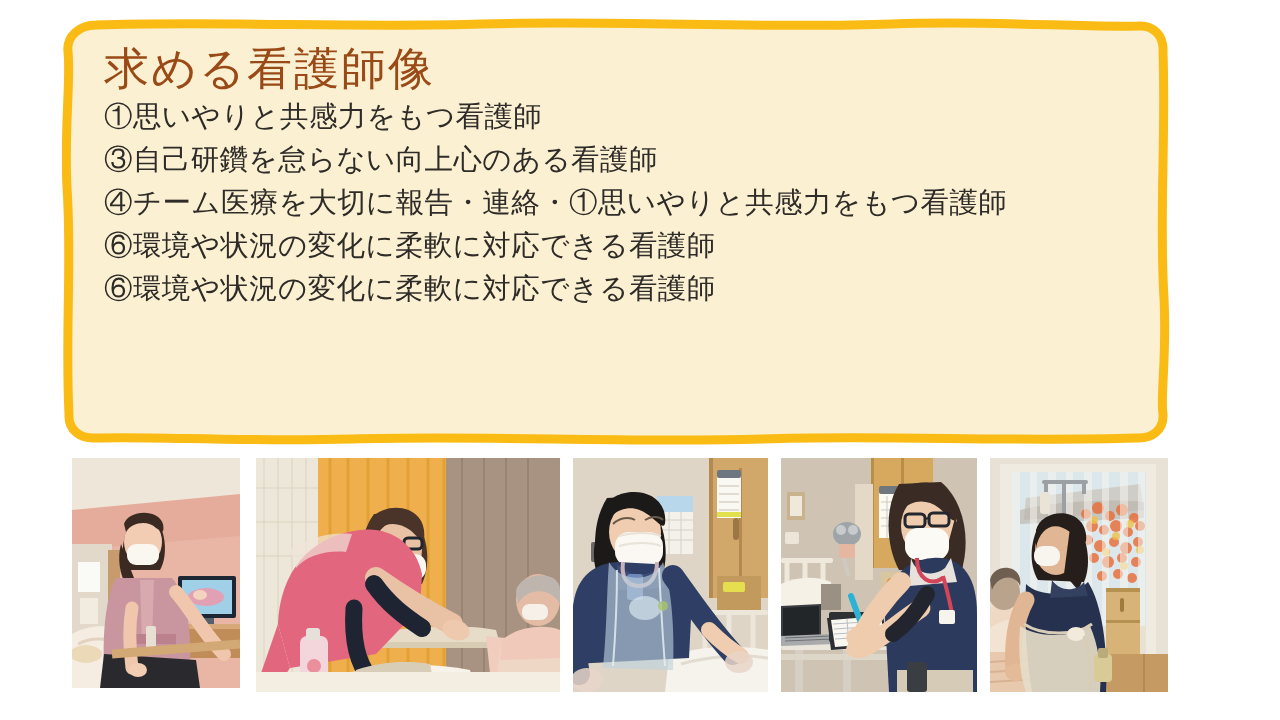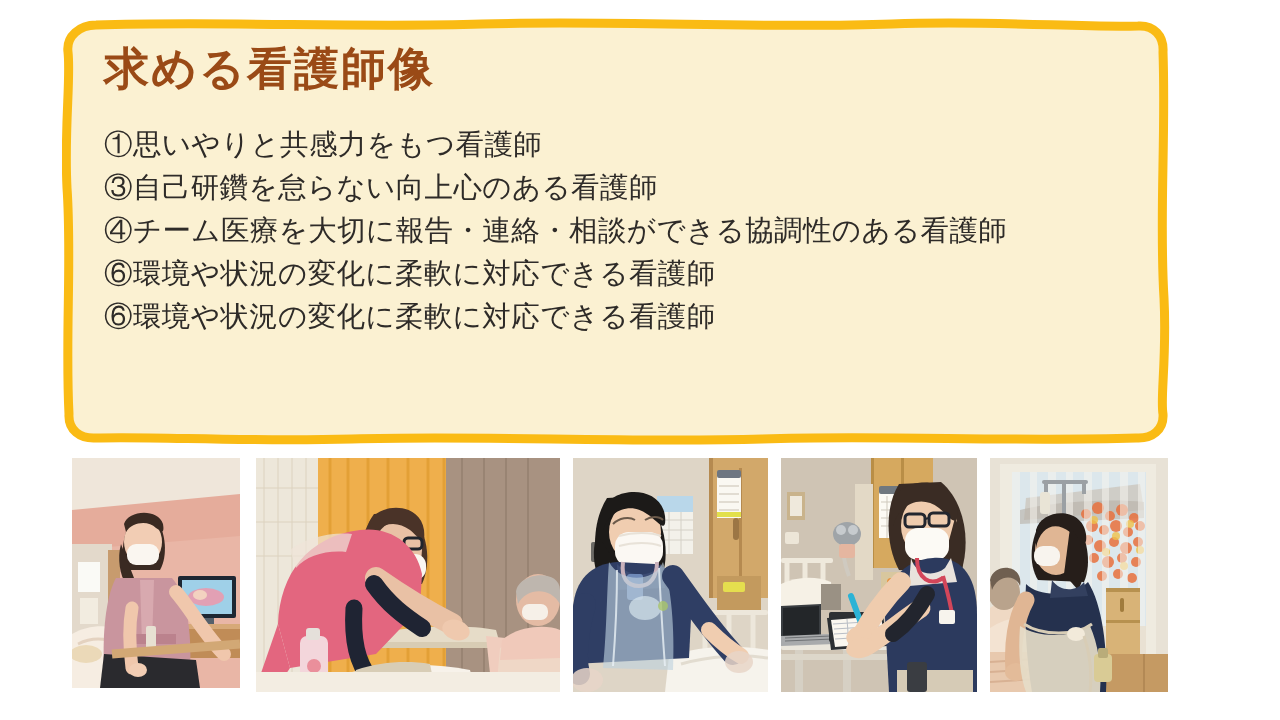--- a/index.html
+++ b/index.html
@@ -36,22 +36,22 @@
     padding: 20px 26px 10px 38px;
     box-sizing: border-box;
   }
 
   #slide-title {
     font-family: "DejaVu Serif", "Liberation Serif", serif;
     font-size: 45px;
     line-height: 1.18;
     letter-spacing: 2px;
     color: #9A4A16;
-    margin: 4px 0 28px 4px;
-    font-weight: 700;
+    margin: 4px 0 0 4px;
+    font-weight: 400;
     white-space: nowrap;
   }
 
   #bullet-list {
     list-style: none;
     margin: 0;
     padding: 0 0 0 4px;
   }
   .bullet-line {
     font-family: Liberation Serif, serif;
@@ -106,21 +106,21 @@
              C 3 320, 10 240, 5 170
              C 2 110, 9 60, 6 34 Z" fill="#FBF1D2" stroke="#FABB14" stroke-width="9" stroke-linejoin="round"></path>
   </svg>
 
   <div id="callout-content">
     <div id="slide-title">求める看護師像</div>
 
     <div id="bullet-list">
       <div class="bullet-line">①思いやりと共感力をもつ看護師</div>
       <div class="bullet-line">③自己研鑽を怠らない向上心のある看護師</div>
-      <div class="bullet-line">④チーム医療を大切に報告・連絡・相談ができる協調性のある看護師</div>
+      <div class="bullet-line">④チーム医療を大切に報告・連絡・①思いやりと共感力をもつ看護師</div>
       <div class="bullet-line">⑥環境や状況の変化に柔軟に対応できる看護師</div>
       <div class="bullet-line">⑥環境や状況の変化に柔軟に対応できる看護師</div>
     </div>
   </div>
 </div>
 
 <div id="photo-strip">
 
   <div class="photo ph1">
     <svg viewBox="0 0 168 230" preserveAspectRatio="none">

